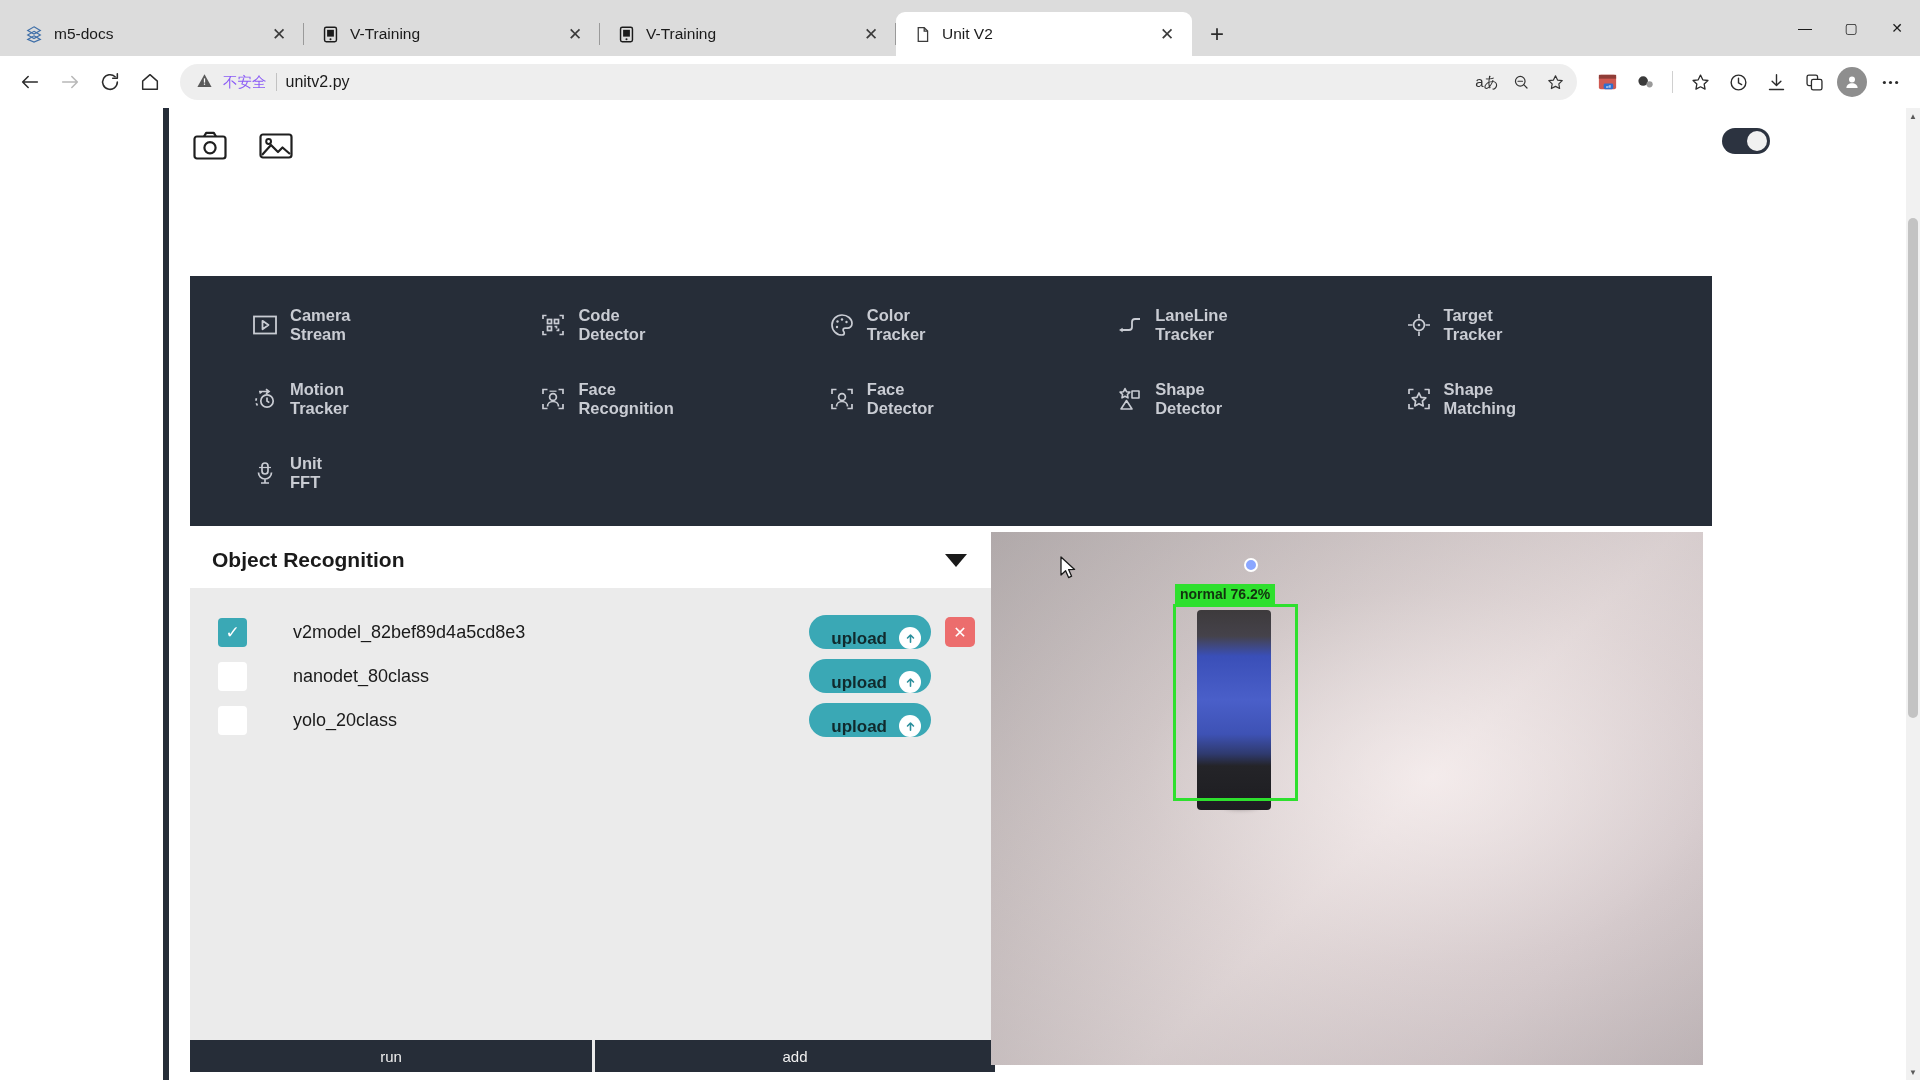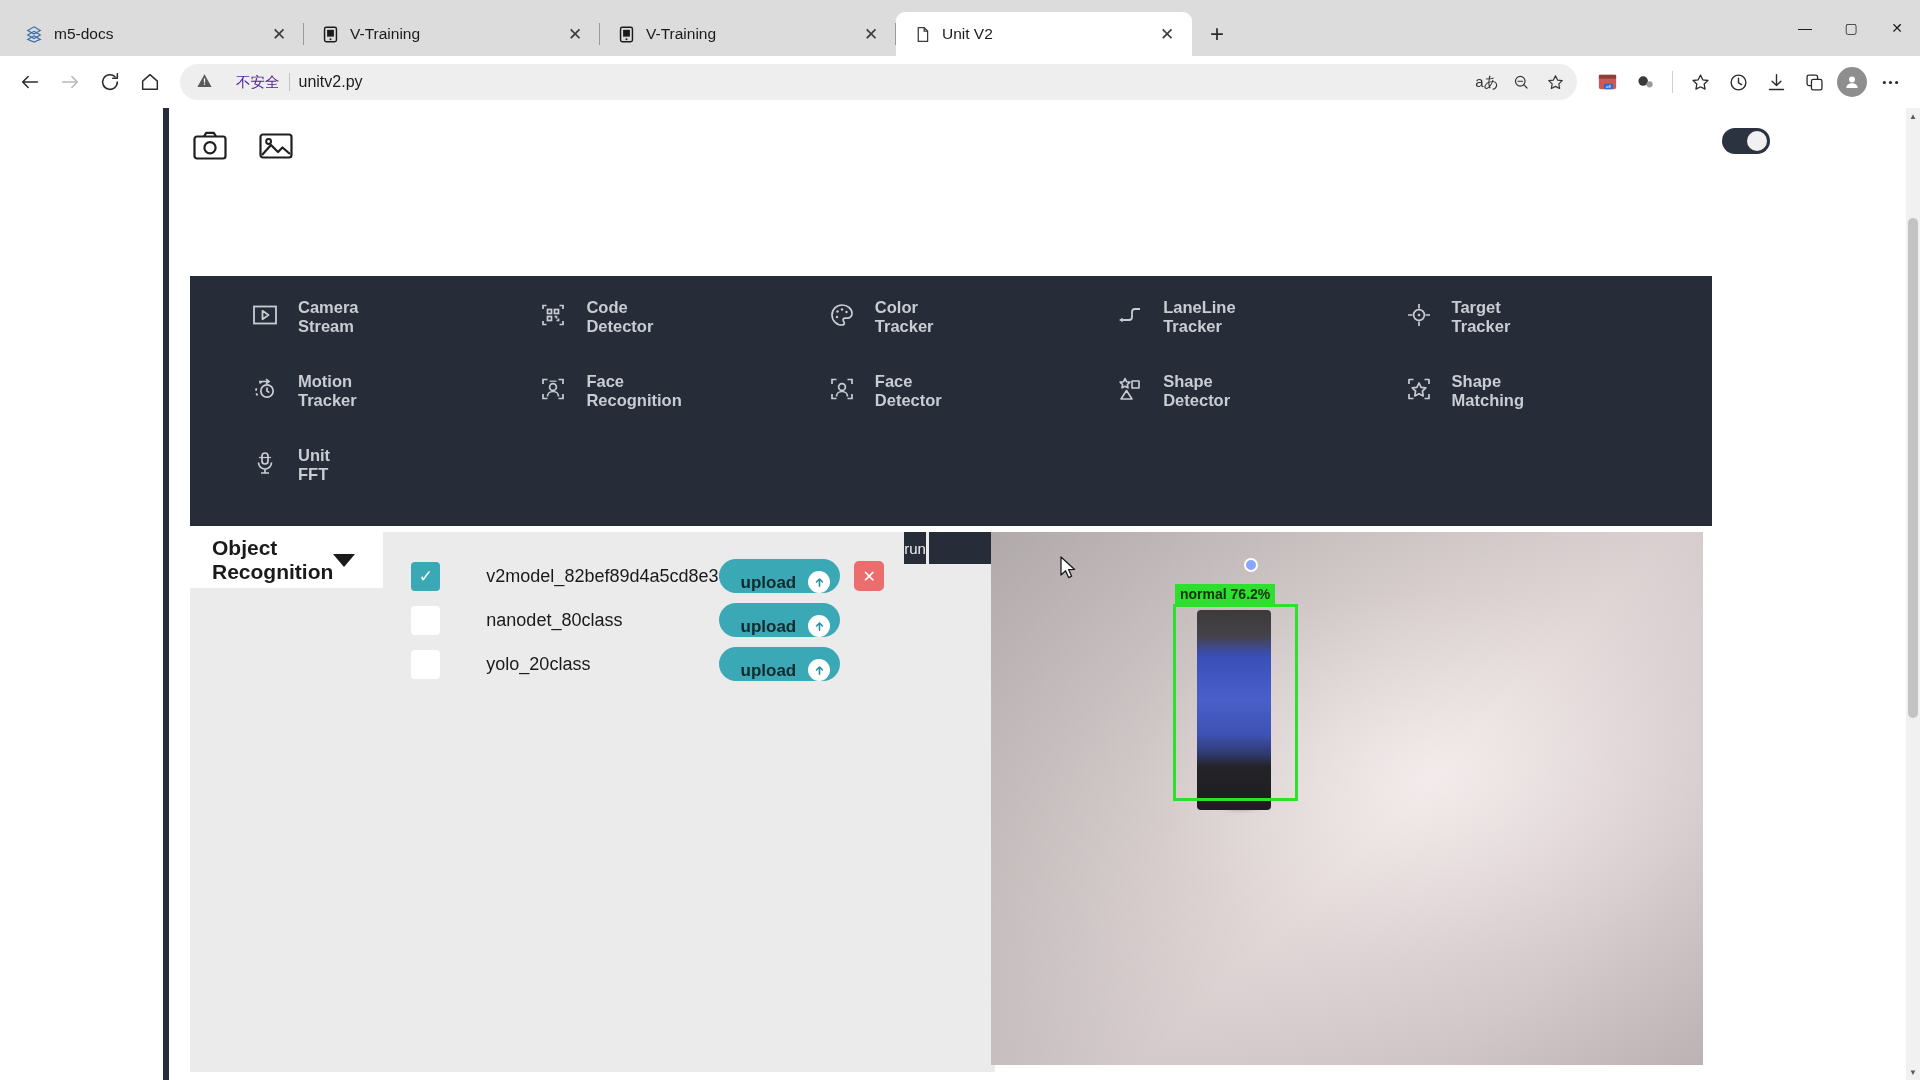--- a/index.html
+++ b/index.html
@@ -58,21 +58,21 @@
     width: 36px; height: 36px; border-radius: 5px;
     display: flex; align-items: center; justify-content: center;
     color: #2b2b2b;
   }
   .tbtn.disabled { color: #b8b8b8; }
   .omnibox {
     flex: 1 1 auto; height: 36px; margin: 0 8px;
     background: #eeeeee; border-radius: 18px;
     display: flex; align-items: center; padding: 0 6px 0 16px; gap: 9px;
   }
-  .omni-warn { display: flex; align-items: center; gap: 23px; color: #4c1d95; font-size: 14.5px; }
+  .omni-warn { display: flex; align-items: center; gap: 10px; color: #8b5cf6; font-size: 14.5px; }
   .omni-sep { width: 1px; height: 18px; background: #c2c2c2; }
   .omni-url { font-size: 16px; color: #1b1b1b; flex: 1 1 auto; }
   .omni-actions { display: flex; align-items: center; gap: 2px; }
   .omni-act { width: 32px; height: 32px; display: flex; align-items: center; justify-content: center; border-radius: 16px; color: #333; }
   .tb-right { display: flex; align-items: center; gap: 2px; }
   .tb-sep { width: 1px; height: 22px; background: #d0d0d0; margin: 0 7px; }
   .avatar-btn {
     width: 30px; height: 30px; border-radius: 50%; background: #8e8e8e;
     display: flex; align-items: center; justify-content: center;
   }
@@ -109,35 +109,35 @@
     background: #262d38;
   }
   .func-grid {
     display: grid;
     grid-template-columns: repeat(5, 1fr);
     grid-auto-rows: 74px;
     padding: 12px 40px 0 40px;
     column-gap: 0; row-gap: 0;
   }
   .func-item {
-    display: flex; align-items: flex-start; gap: 16px;
+    display: flex; align-items: center; gap: 8px;
     border-radius: 13px; padding: 10px 18px;
     color: #c9ccd3;
   }
   .func-item.active { background: #4763c8; color: #ffffff; }
   .func-ico { width: 34px; height: 34px; flex: 0 0 34px; display: flex; align-items: center; justify-content: center; }
   .func-lbl { font-size: 16.5px; font-weight: bold; line-height: 1.16; }
   .func-lbl .l2 { display: block; }
 
   
   .model-card {
     position: absolute; left: 190px; top: 424px;
     width: 805px; height: 540px;
     background: #ebebeb;
-    display: flex; flex-direction: row;
+    display: flex; flex-direction: column;
   }
   .model-head {
     height: 56px; background: #ffffff;
     display: flex; align-items: center; justify-content: space-between;
     padding: 0 28px 0 22px;
   }
   .model-title { font-size: 21px; font-weight: bold; color: #1a1a1a; }
   .caret { width: 0; height: 0; border-left: 11px solid transparent; border-right: 11px solid transparent; border-top: 13px solid #1a1a1a; }
 
   .model-list { flex: 1 1 auto; padding-top: 22px; }

